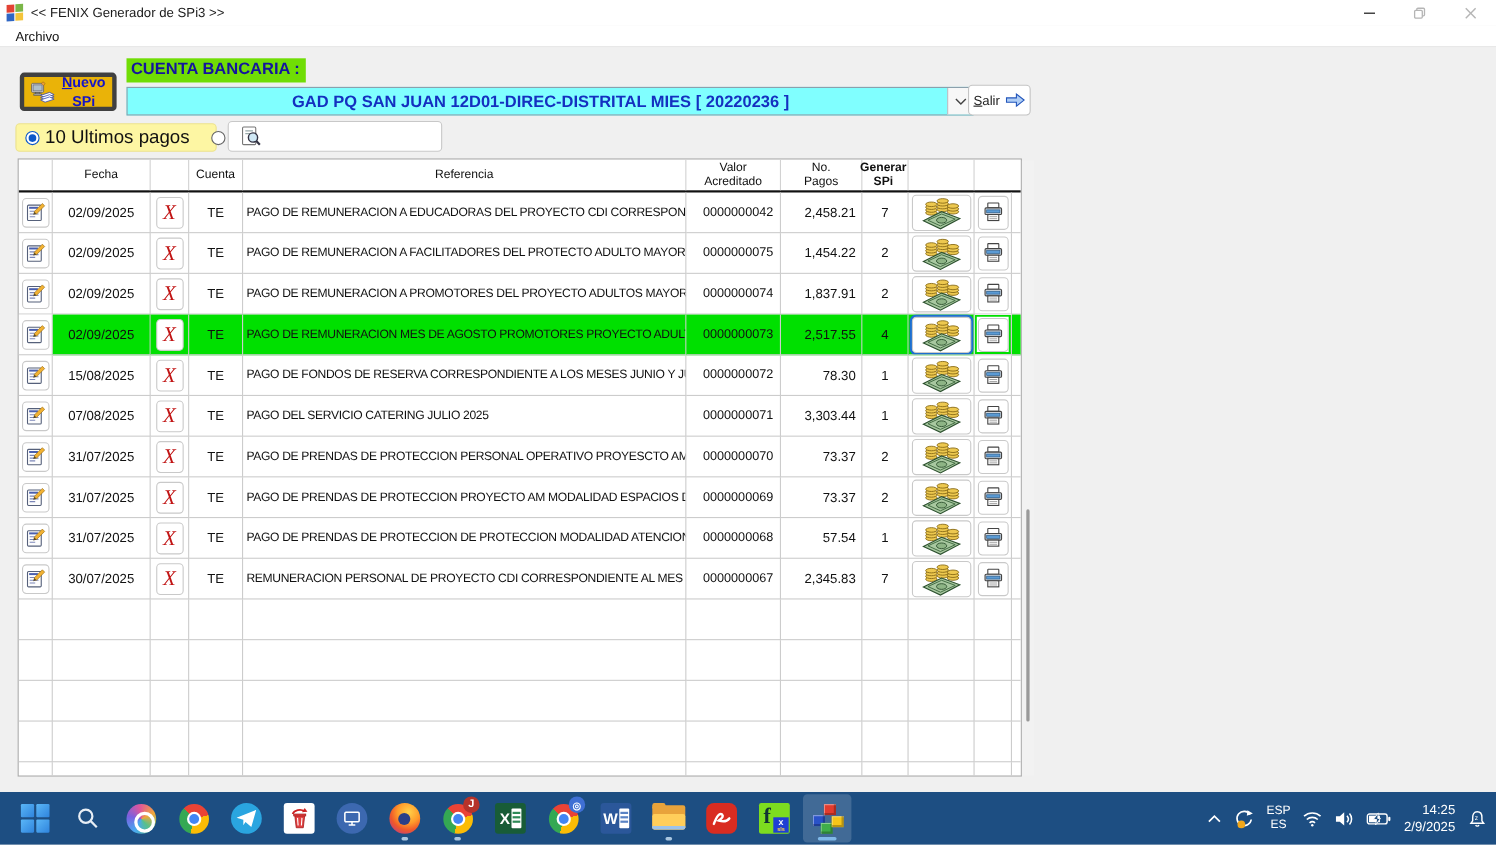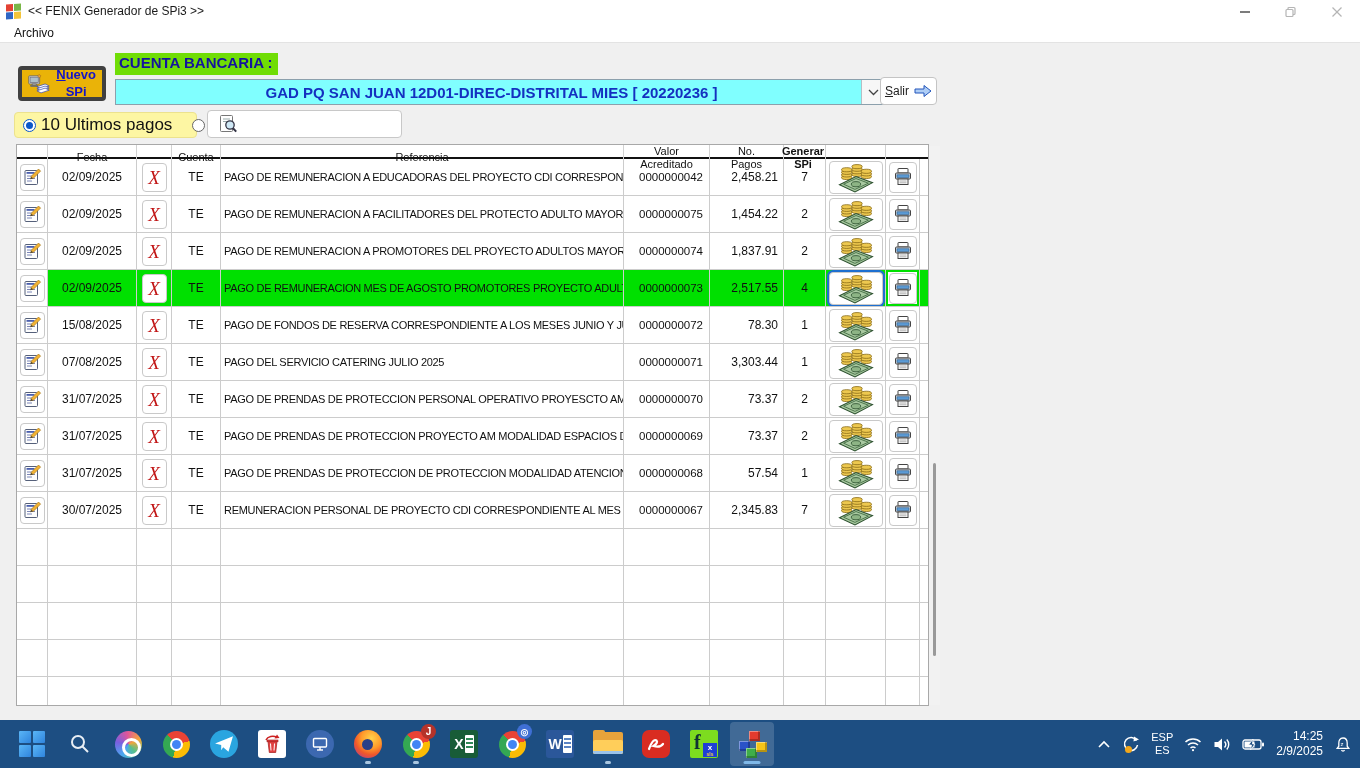--- a/index.html
+++ b/index.html
@@ -51,21 +51,21 @@
   #radio-ult-wrap { display:flex; align-items:center; gap:5px; }
 
   #buscar-btn { position:absolute; left:207px; top:110px; width:195px; height:28px; background:#fff; border:1px solid #c8c8c8;
                 border-radius:4px; display:flex; align-items:center; gap:8px; padding:0 10px; }
   #buscar-txt { color:#1414c8; font-weight:bold; font-size:13px; }
 
   
   #table-wrap { position:absolute; left:16px; top:144px; width:913px; height:562px; background:#fff;
                 border:1px solid #a8a8a8; overflow:hidden; }
   .grid-row { display:grid; grid-template-columns:31px 89px 35px 49px 403px 86px 74px 42px 60px 34px 8px; }
-  #thead { height:14px; border-bottom:2px solid #111; }
+  #thead { height:30px; border-bottom:2px solid #111; }
   #thead .hc { display:flex; align-items:center; justify-content:center; font-size:11px; color:#111;
                border-right:1px solid #d2d2d2; text-align:center; line-height:1.15; }
   #thead .hc:last-child { border-right:none; }
   .hc.generar { font-weight:bold; gap:3px; }
   .trow { height:37px; }
   .trow .c { border-right:1px solid #cccccc; border-bottom:1px solid #cccccc; display:flex; align-items:center;
              justify-content:center; font-size:12px; color:#111; overflow:hidden; background:transparent; }
   .trow .c.detalle { justify-content:flex-start; padding:0 2px 0 3px; font-size:11px; letter-spacing:-0.3px; white-space:nowrap; }
   .trow .c.refer { justify-content:flex-end; padding-right:6px; font-size:11.5px; }
   .trow .c.valor { justify-content:flex-end; padding-right:5px; }

